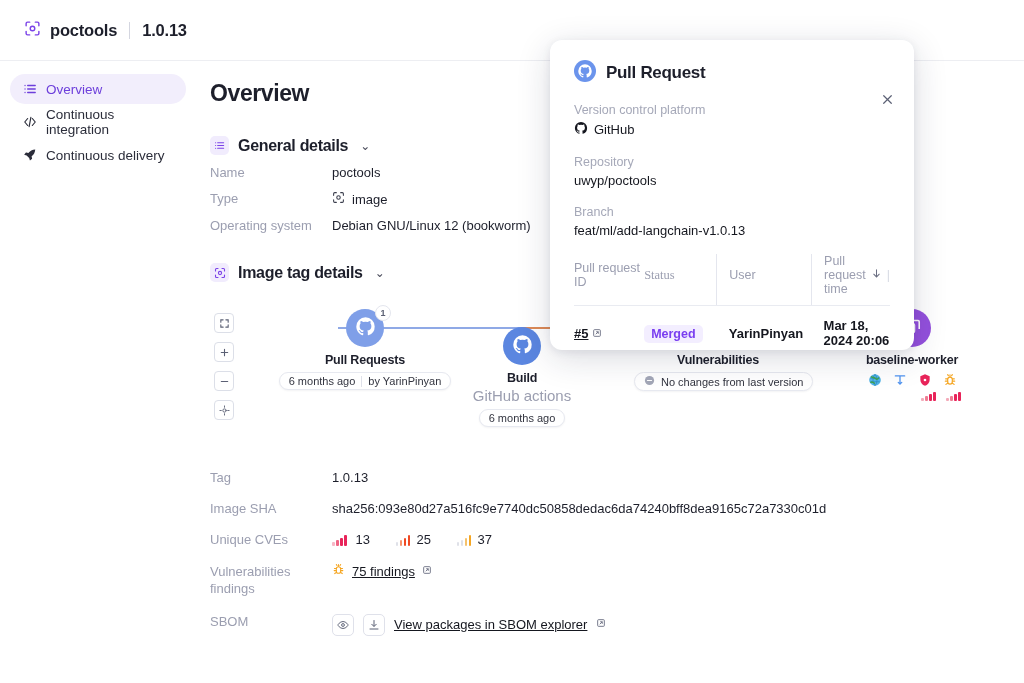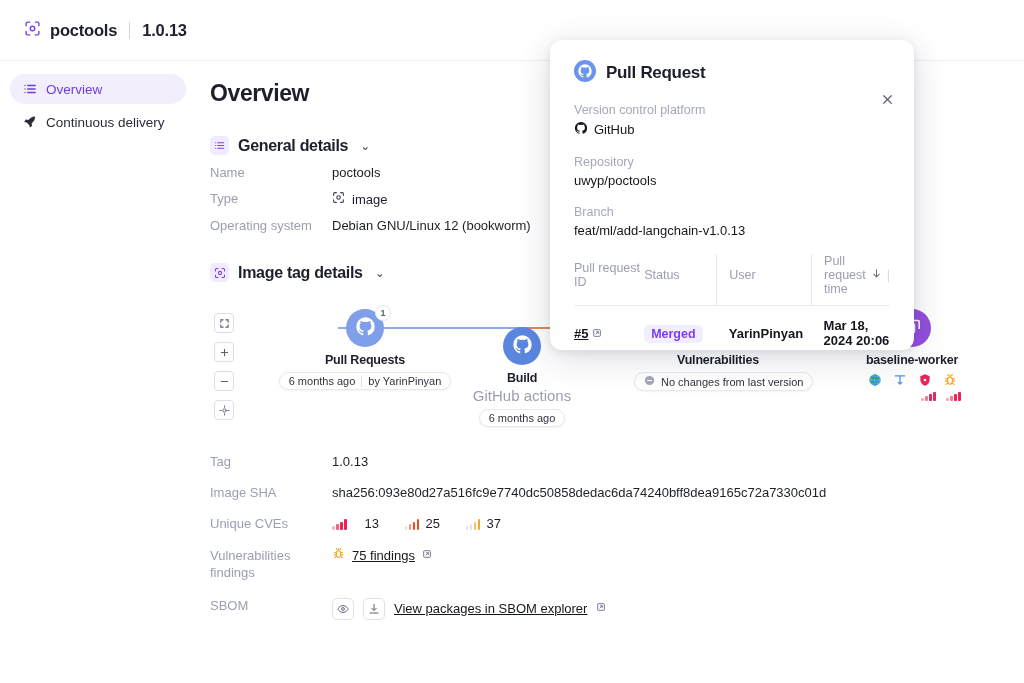--- a/index.html
+++ b/index.html
@@ -154,20 +154,28 @@
     <div class="nav-item active">
       <span class="nav-ico">
         <svg width="14" height="14" viewBox="0 0 24 24" fill="none" stroke="#6d3fdb" stroke-width="2.2" stroke-linecap="round">
           <path d="M8 6h13M8 12h13M8 18h13"></path>
             <circle cx="3.5" cy="6" r="1.1" fill="#6d3fdb" stroke="none"></circle>
           <circle cx="3.5" cy="12" r="1.1" fill="#6d3fdb" stroke="none"></circle>
             <circle cx="3.5" cy="18" r="1.1" fill="#6d3fdb" stroke="none"></circle>
         </svg>
       </span>
       <span>Overview</span>
+    </div>
+    <div class="nav-item">
+      <span class="nav-ico">
+        <svg width="14" height="14" viewBox="0 0 24 24" fill="none" stroke="#2b2d3a" stroke-width="2" stroke-linecap="round" stroke-linejoin="round">
+          <path d="M8 6l-5 6 5 6M16 6l5 6-5 6M13.5 4l-3 16"></path>
+        </svg>
+      </span>
+      <span>Continuous integration</span>
     </div>
     <div class="nav-item">
       <span class="nav-ico">
         <svg width="14" height="14" viewBox="0 0 24 24" fill="#2b2d3a">
           <path d="M21 2.5c-5 .3-9.2 2.6-11.8 6.2l-3.6-.8a1 1 0 0 0-1 .35L2 11.6l4.2 1.3 4.4 4.4 1.3 4.2 3.3-2.6a1 1 0 0 0 .36-1l-.8-3.6C18.4 11.7 20.7 7.5 21 2.5z"></path>
         </svg>
       </span>
       <span>Continuous delivery</span>
     </div>
   </div>
@@ -356,33 +364,33 @@
                   <i style="height:5px;background:#ef7c93"></i>
                   <i style="height:7px;background:#e8245a"></i>
                   <i style="height:9px;background:#e8245a"></i>
                 </span>
             </span>
           </span>
         </div>
       </div>
     </div>
 
-    <div class="kv" style="margin-top:4px;">
+    <div class="kv" style="margin-top:20px;">
       <div class="k">Tag</div>
       <div class="v">1.0.13</div>
     </div>
     <div class="kv" style="margin-top:15px;">
       <div class="k">Image SHA</div>
       <div class="v">sha256:093e80d27a516fc9e7740dc50858dedac6da74240bff8dea9165c72a7330c01d</div>
     </div>
 
     <div class="kv" style="margin-top:15px;">
       <div class="k">Unique CVEs</div>
       <div class="v" style="gap:26px;">
-        <span style="display:flex;align-items:center;gap:18px;">
+        <span style="display:flex;align-items:center;gap:9px;">
           <span class="sevbars">
             <i style="height:4px;background:#f7b7c6"></i>
               <i style="height:6px;background:#ef6484"></i>
               <i style="height:8px;background:#e8245a"></i>
               <i style="height:11px;background:#e8245a"></i>
           </span>
           <span>13</span>
         </span>
         <span style="display:flex;align-items:center;gap:6px;">
           <span class="sevbars">
@@ -483,21 +491,21 @@
     <div class="fld-value">feat/ml/add-langchain-v1.0.13</div>
 
     <table class="prt">
       <thead>
         <tr>
           <th style="width:105px;">
             <span class="thwrap">
                 <span>Pull request ID</span>
               </span>
           </th>
-          <th style="width:90px;">
+          <th style="width:90px;font-family:Liberation Serif, serif;">
             <span class="thwrap">
                 <span>Status</span>
               </span>
           </th>
           <th class="divider" style="width:105px;">
             <span class="thwrap">
                 <span>User</span>
               </span>
           </th>
           <th class="divider">

